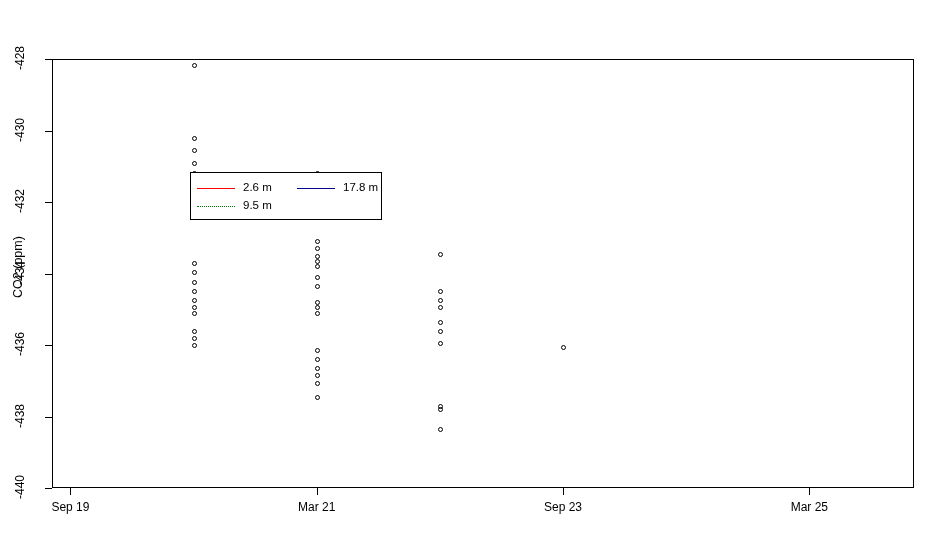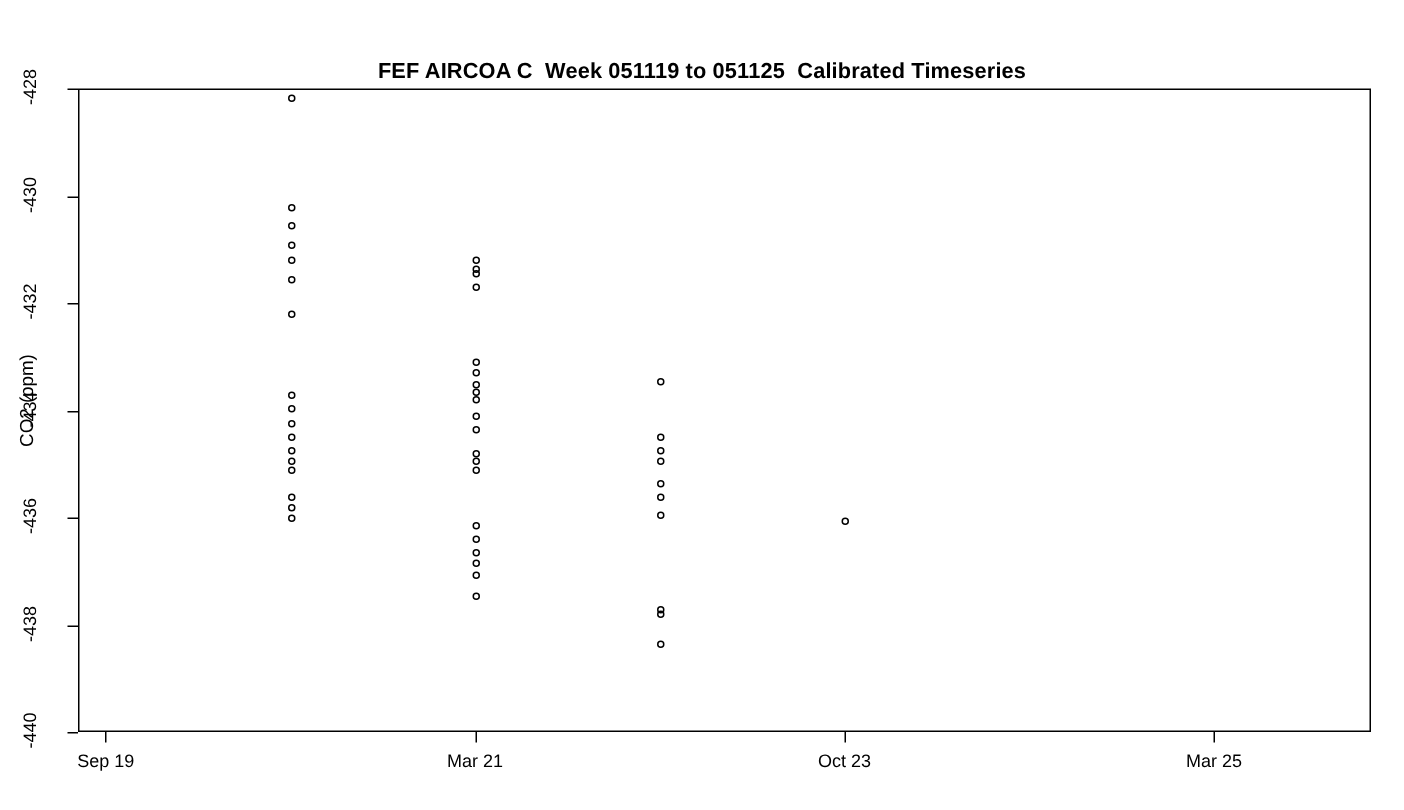--- a/index.html
+++ b/index.html
@@ -137,21 +137,20 @@
     font-size: 11.5px;
     white-space: nowrap;
     top: 0px;
   }
 </style>
 </head>
 <body>
 
 <div id="chart-root">
 
-  <div id="chart-title">FEF AIRCOA C  Week 051119 to 051125  Calibrated Timeseries</div>
 
   <div id="ylab">CO2 (ppm)</div>
 
   <div id="axis-ticks">
       <div class="ytick-line" style="top: 488px;"></div>
       <div class="ytick-label" style="top: 480px;">-440</div>
       <div class="ytick-line" style="top: 416.5px;"></div>
       <div class="ytick-label" style="top: 408.5px;">-438</div>
       <div class="ytick-line" style="top: 345px;"></div>
       <div class="ytick-label" style="top: 337px;">-436</div>
@@ -161,21 +160,21 @@
       <div class="ytick-label" style="top: 194px;">-432</div>
       <div class="ytick-line" style="top: 130.5px;"></div>
       <div class="ytick-label" style="top: 122.5px;">-430</div>
       <div class="ytick-line" style="top: 59px;"></div>
       <div class="ytick-label" style="top: 51px;">-428</div>
       <div class="xtick-line" style="left: 70.4714px;"></div>
       <div class="xtick-label" style="left: 70.4714px;">Sep 19</div>
       <div class="xtick-line" style="left: 316.757px;"></div>
       <div class="xtick-label" style="left: 316.757px;">Mar 21</div>
       <div class="xtick-line" style="left: 563.043px;"></div>
-      <div class="xtick-label" style="left: 563.043px;">Oct 23</div>
+      <div class="xtick-label" style="left: 563.043px;">Sep 23</div>
       <div class="xtick-line" style="left: 809.329px;"></div>
       <div class="xtick-label" style="left: 809.329px;">Mar 25</div>
     </div>
 
   <div id="plot-area">
     <div id="points-layer">
         <div class="pt" style="left: 138.614px; top: 3.435px; border-color: rgb(0, 0, 0);"></div>
         <div class="pt" style="left: 138.614px; top: 75.65px; border-color: rgb(0, 0, 0);"></div>
         <div class="pt" style="left: 138.614px; top: 88.1625px; border-color: rgb(0, 0, 0);"></div>
         <div class="pt" style="left: 138.614px; top: 100.675px; border-color: rgb(0, 0, 0);"></div>
@@ -218,15 +217,29 @@
         <div class="pt" style="left: 384.9px; top: 245.462px; border-color: rgb(0, 0, 0);"></div>
         <div class="pt" style="left: 384.9px; top: 259.762px; border-color: rgb(0, 0, 0);"></div>
         <div class="pt" style="left: 384.9px; top: 268.7px; border-color: rgb(0, 0, 0);"></div>
         <div class="pt" style="left: 384.9px; top: 281.212px; border-color: rgb(0, 0, 0);"></div>
         <div class="pt" style="left: 384.9px; top: 343.775px; border-color: rgb(0, 0, 0);"></div>
         <div class="pt" style="left: 384.9px; top: 347.35px; border-color: rgb(0, 0, 0);"></div>
         <div class="pt" style="left: 384.9px; top: 367.012px; border-color: rgb(0, 0, 0);"></div>
         <div class="pt" style="left: 508.043px; top: 284.788px; border-color: rgb(0, 0, 0);"></div>
       </div>
 
+    <div id="legend">
+      <div class="legend-item" style="left:6px; top:8px;">
+        <span class="legend-line" style="left:0px; background:#FF0000;"></span>
+        <span class="legend-text" style="left:46px;">2.6 m</span>
+      </div>
+      <div class="legend-item" style="left:6px; top:26px;">
+        <span class="legend-line dotted" style="left:0px; border-top-color:#008000;"></span>
+        <span class="legend-text" style="left:46px;">9.5 m</span>
+      </div>
+      <div class="legend-item" style="left:106px; top:8px;">
+        <span class="legend-line" style="left:0px; background:#00008B;"></span>
+        <span class="legend-text" style="left:46px;">17.8 m</span>
+      </div>
+    </div>
   </div>
 
 </div>
 
 </body></html>

